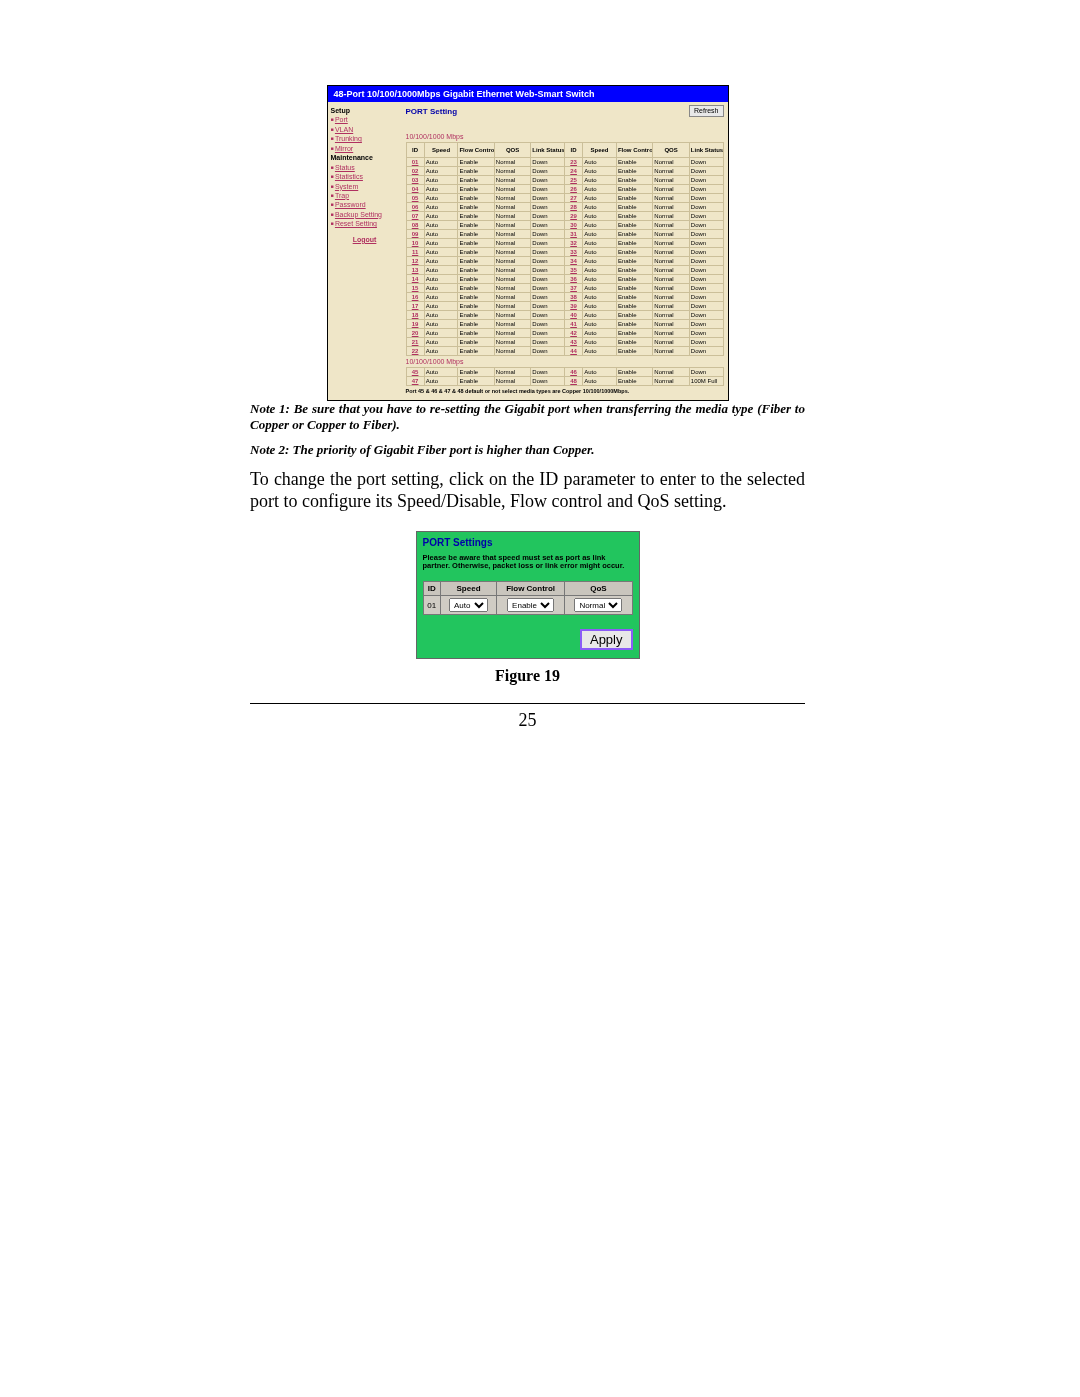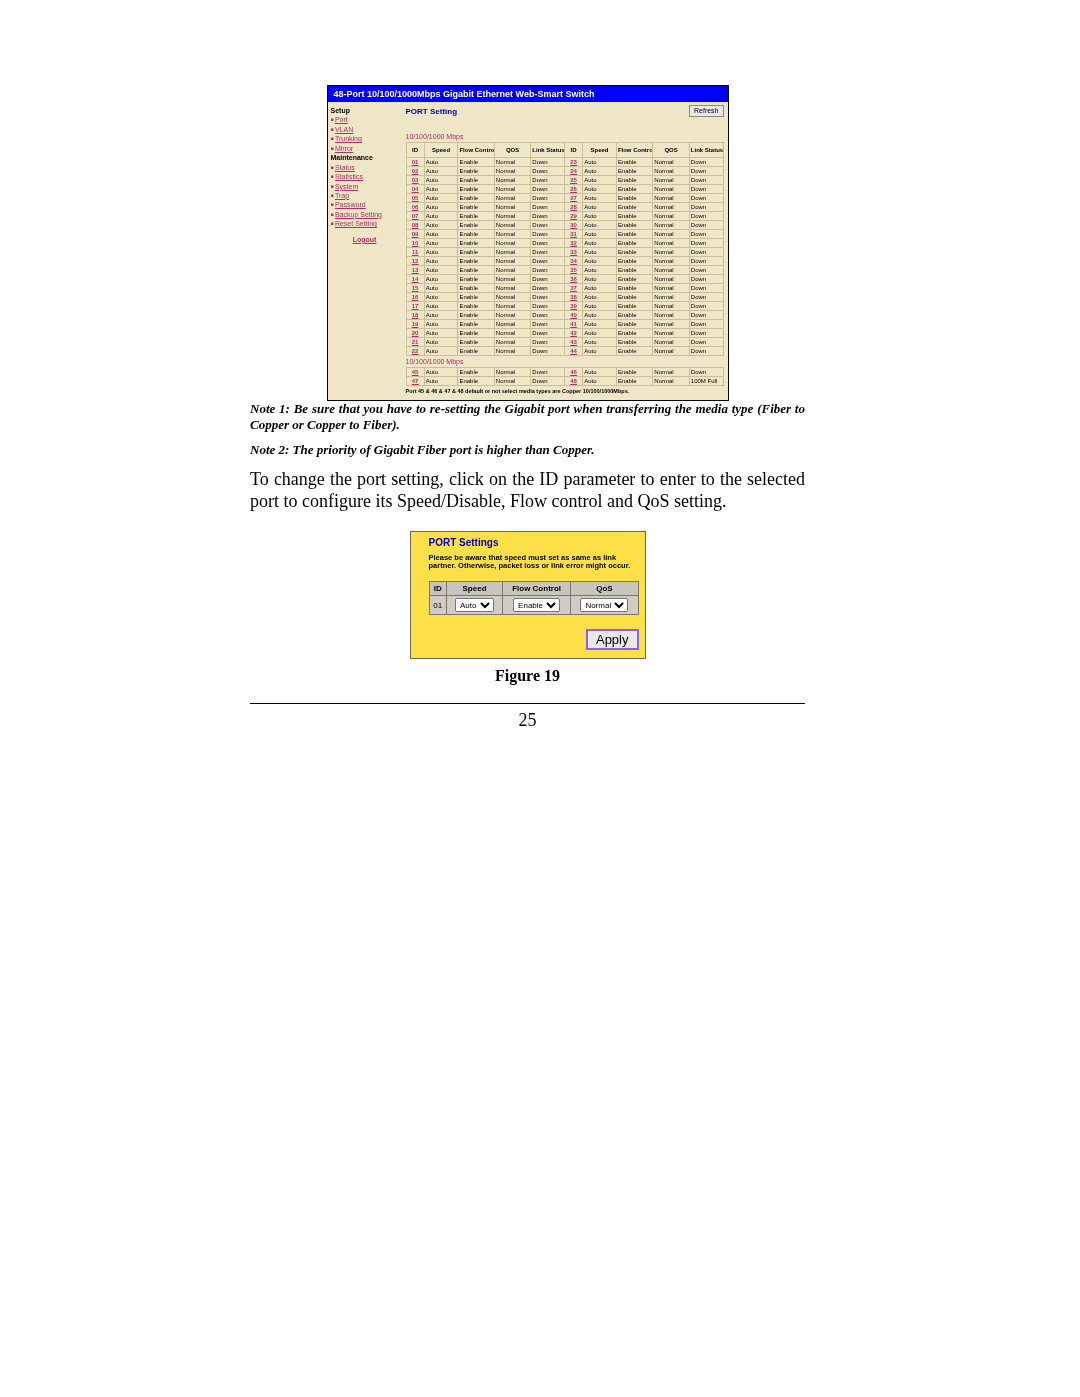--- a/index.html
+++ b/index.html
@@ -156,24 +156,24 @@
     font-size: 18px;
     line-height: 1.25;
     margin: 10px 0 18px 0;
   }
 
   
   .fig18 {
     width: 210px;
     margin: 8px auto;
     border: 1px solid #666;
-    background: #fde047;
+    background: #22c55e;
     font-family: Verdana, Arial, sans-serif;
     font-size: 8px;
-    padding: 5px 6px 8px 18px;
+    padding: 5px 6px 8px 6px;
   }
   .fig18 .title {
     color: #0000aa;
     font-weight: bold;
     font-size: 10px;
     margin-bottom: 6px;
   }
   .fig18 .warn {
     font-weight: bold;
     font-size: 7.5px;
@@ -598,21 +598,21 @@
       </div>
     </div>
 
 
     <p class="note-italic">Note 1: Be sure that you have to re-setting the Gigabit port when transferring the media type (Fiber to Copper or Copper to Fiber).</p>
     <p class="note-italic">Note 2: The priority of Gigabit Fiber port is higher than Copper.</p>
     <p class="para">To change the port setting, click on the ID parameter to enter to the selected port to configure its Speed/Disable, Flow control and QoS setting.</p>
 
     <div class="fig18">
       <div class="title">PORT Settings</div>
-      <div class="warn">Please be aware that speed must set as same as link partner. Otherwise, packet loss or link error might occur.</div>
+      <div class="warn">Please be aware that speed must set as port as link partner. Otherwise, packet loss or link error might occur.</div>
       <table>
         <thead>
             <tr id="f18-head">
               <th>ID</th>
               <th>Speed</th>
               <th>Flow Control</th>
               <th>QoS</th>
             </tr>
           </thead>
         <tbody>

